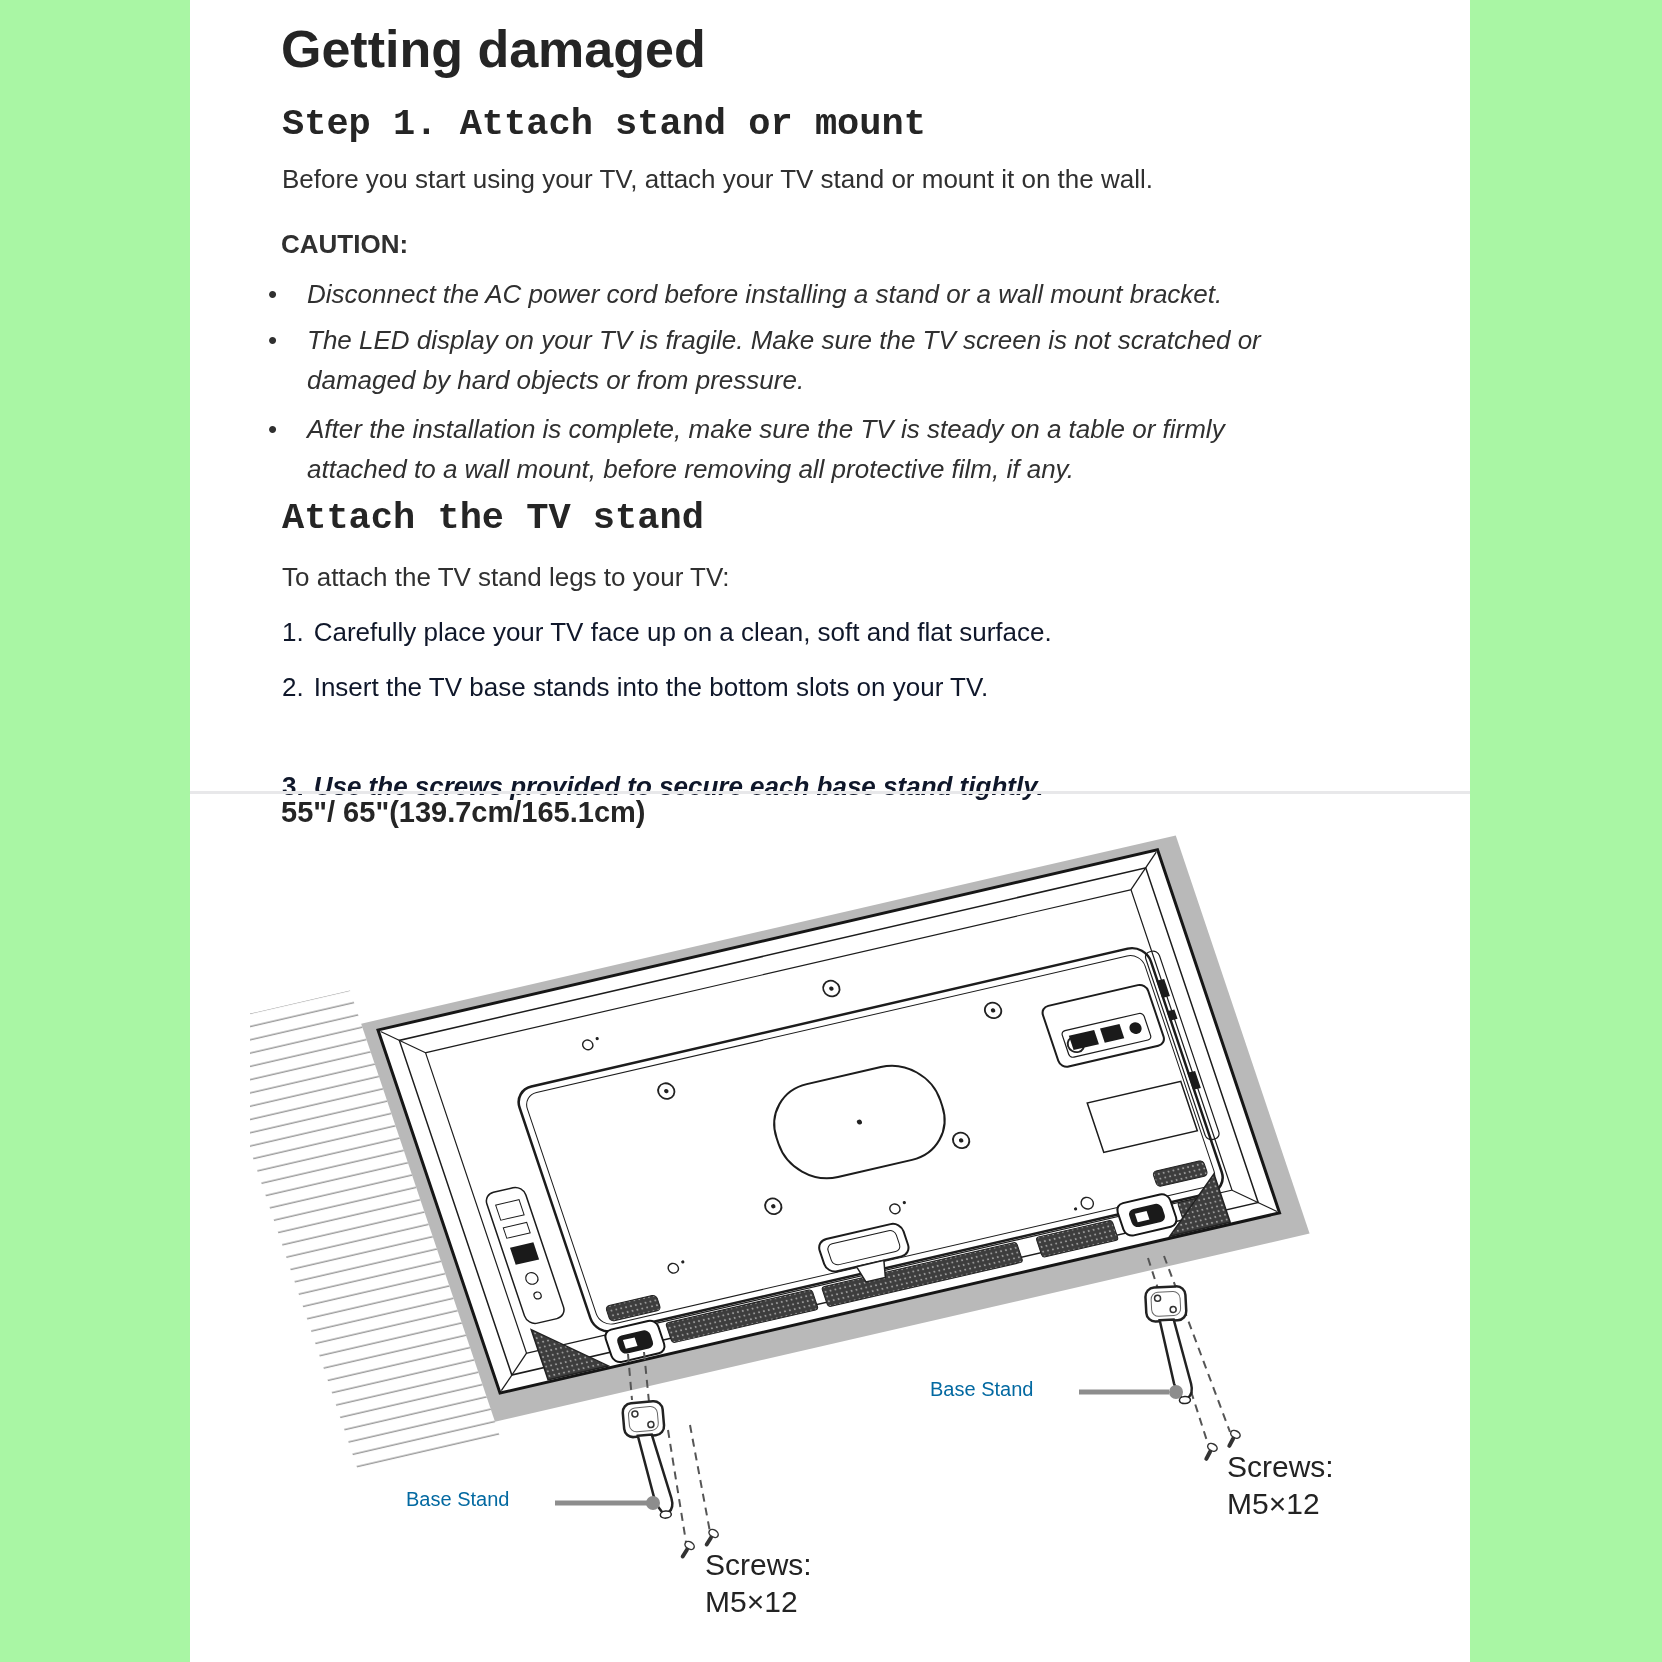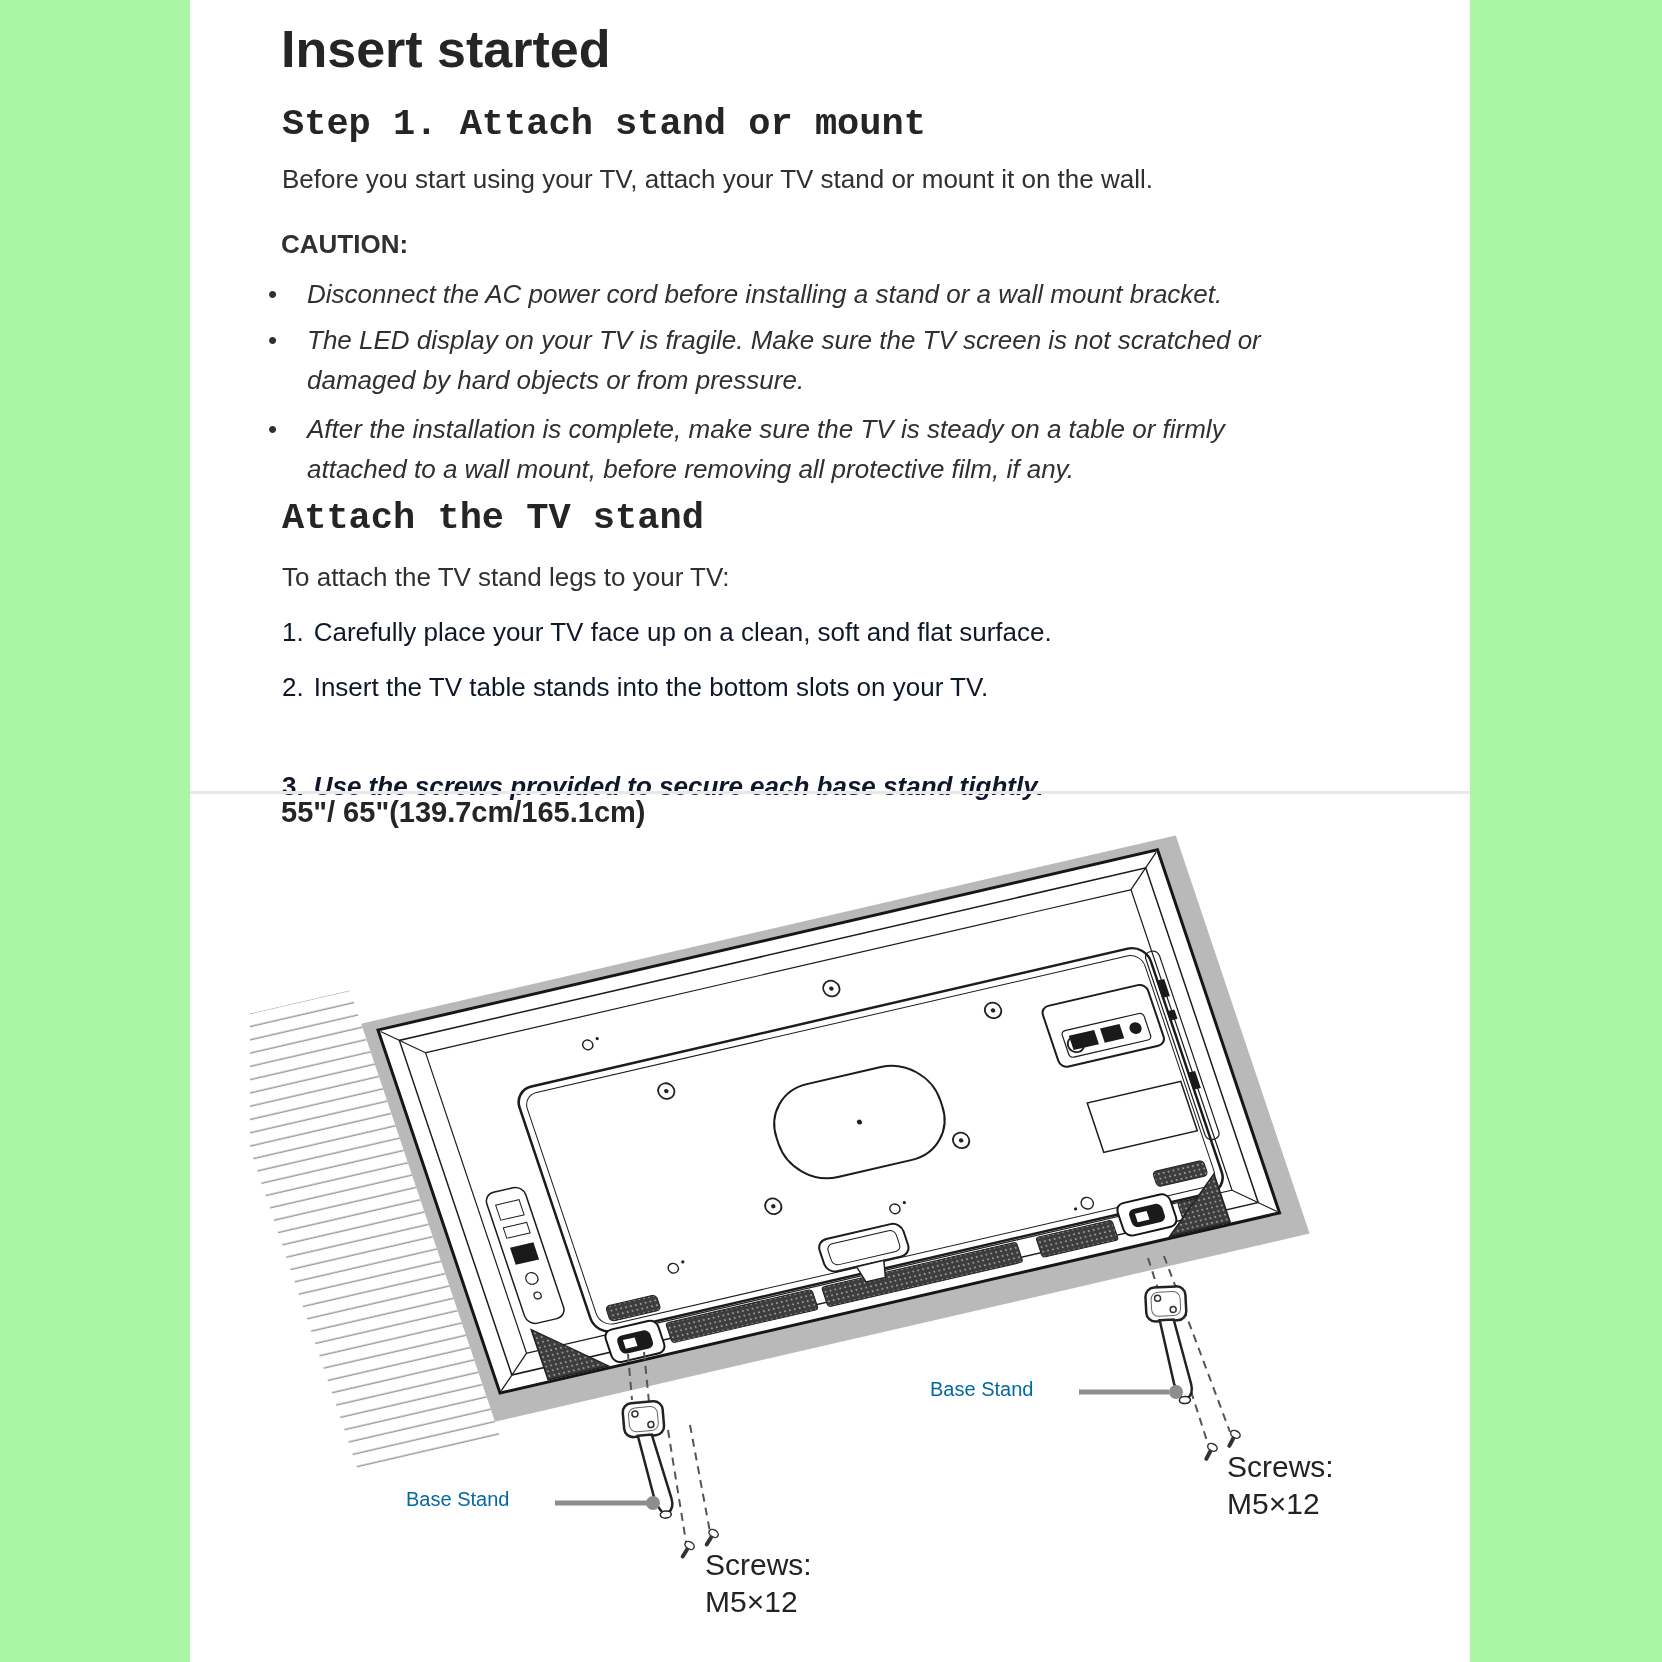--- a/index.html
+++ b/index.html
@@ -30,21 +30,21 @@
   .size-label{font-size:29px;font-weight:bold;color:#252525;white-space:nowrap;}
   .diag-label{position:absolute;font-size:20px;color:#0369a1;white-space:nowrap;line-height:1.15;}
   .screws-label{position:absolute;font-size:30px;color:#232323;line-height:37px;white-space:nowrap;}
   svg .ln{stroke:#1c1c1c;fill:none;}
 </style>
 </head>
 <body>
 
 <div class="page">
 
-  <div class="abs title" style="left:91px;top:21px;">Insert started</div>
+  <div class="abs title" style="left:91px;top:21px;">Getting damaged</div>
 
   <div class="abs h2" style="left:92px;top:104px;">Step 1. Attach stand or mount</div>
 
   <div class="abs body-text" style="left:92px;top:159px;width:1140px;">Before you start using your TV, attach your TV stand or mount it on the wall.</div>
 
   <div class="abs body-text bold" style="left:91px;top:224px;">CAUTION:</div>
 
   <div class="bullet-item" style="top:274px;">
     <span class="bullet-dot">•</span>
     <span class="bullet-text pre">Disconnect the AC power cord before installing a stand or a wall mount bracket.</span>
@@ -61,21 +61,21 @@
   </div>
 
   <div class="abs h2" style="left:92px;top:498px;">Attach the TV stand</div>
 
   <div class="abs body-text" style="left:92px;top:557px;width:1140px;">To attach the TV stand legs to your TV:</div>
 
   <div class="step-line" style="top:612px;">
     <span class="step-num">1.</span><span class="step-text">Carefully place your TV face up on a clean, soft and flat surface.</span>
   </div>
   <div class="step-line" style="top:667px;">
-    <span class="step-num">2.</span><span class="step-text">Insert the TV table stands into the bottom slots on your TV.</span>
+    <span class="step-num">2.</span><span class="step-text">Insert the TV base stands into the bottom slots on your TV.</span>
   </div>
   <div class="step-line step3" style="top:722px;margin-top:44px;">
     <span class="step-num">3.</span><span class="step-text">Use the screws provided to secure each base stand tightly.</span>
   </div>
 
   <div class="divider" style="top:791px;"></div>
 
   <div class="abs size-label" style="left:91px;top:796px;">55"/ 65"(139.7cm/165.1cm)</div>
 
   <svg class="abs" style="left:60px;top:830px;" width="1220" height="832" viewBox="0 0 1220 832">

